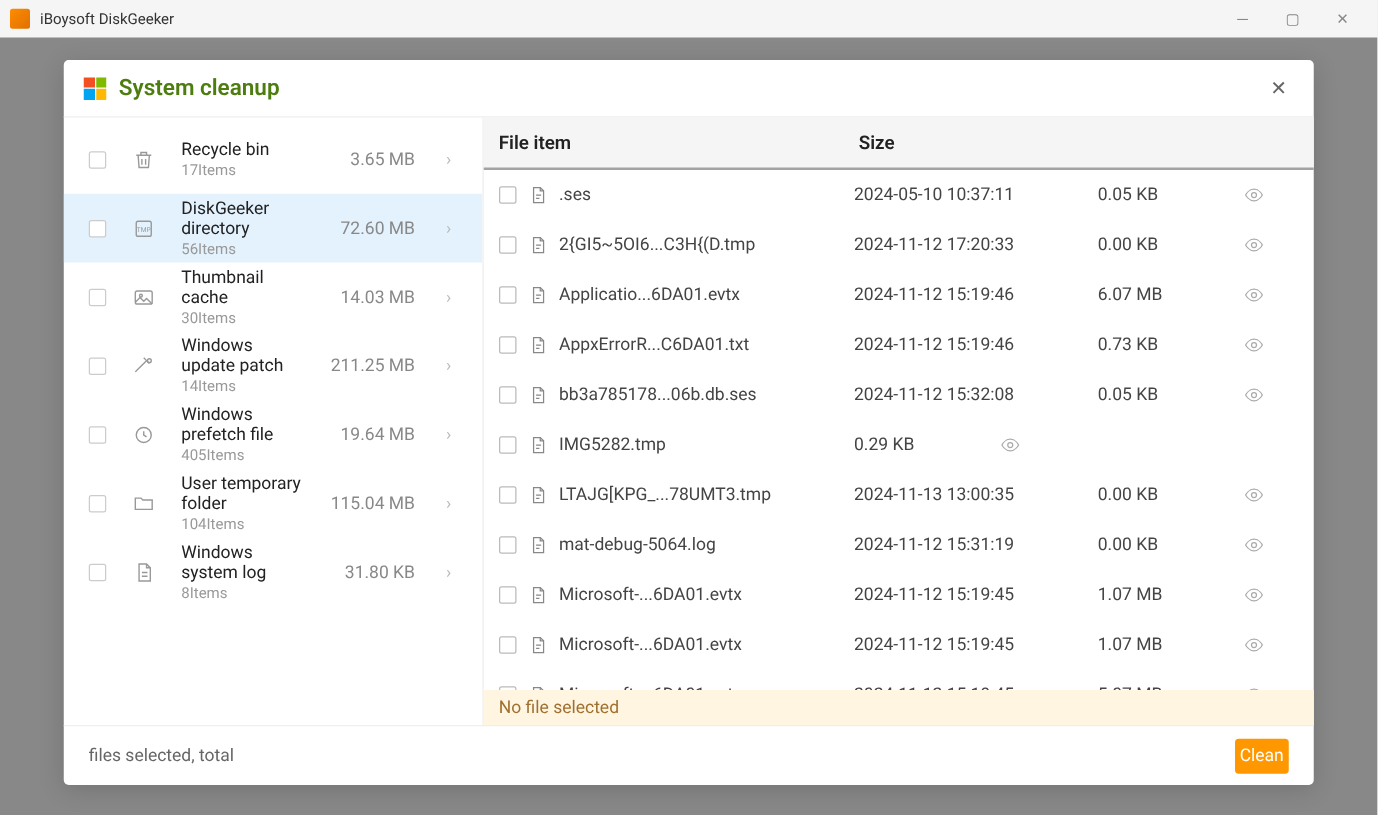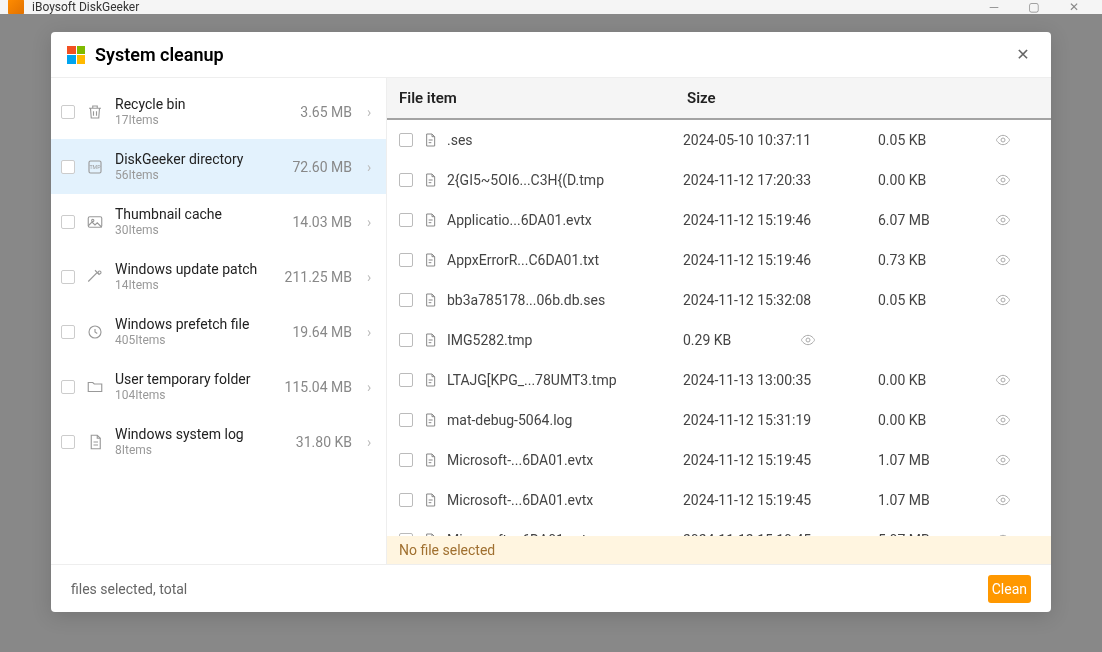--- a/index.html
+++ b/index.html
@@ -4,21 +4,21 @@
   <style>
     * { margin: 0; padding: 0; box-sizing: border-box; font-family: -apple-system, BlinkMacSystemFont, 'Segoe UI', Roboto, sans-serif; }
     body { background: #e0e0e0; width: 1102px; height: 652px; overflow: hidden; position: relative; }
     
     .window-frame {
       width: 1102px; height: 652px;
       background: #f5f5f5;
       display: flex; flex-direction: column;
     }
     .title-bar {
-      height: 14px; padding: 0 8px;
+      height: 30px; padding: 0 8px;
       display: flex; align-items: center; justify-content: space-between;
       font-size: 12px; color: #333;
     }
     .title-bar-left { display: flex; align-items: center; gap: 8px; }
     .app-icon { width: 16px; height: 16px; background: linear-gradient(135deg,#ff8c00,#e07000); border-radius: 2px; }
     .title-bar-right { display: flex; gap: 0; }
     .title-btn { width: 40px; height: 30px; display: flex; align-items: center; justify-content: center; color: #888; }
 
     .backdrop {
       flex: 1; background: #888; padding: 18px 0;
@@ -33,29 +33,29 @@
     }
     .modal-header {
       height: 46px; padding: 0 16px;
       display: flex; align-items: center; justify-content: space-between;
       border-bottom: 1px solid #eee;
     }
     .modal-title-wrap { display: flex; align-items: center; gap: 10px; }
     .win-logo { width: 18px; height: 18px; display: grid; grid-template-columns: 1fr 1fr; grid-template-rows: 1fr 1fr; gap: 1px; }
     .win-logo span:nth-child(1){background:#f25022;} .win-logo span:nth-child(2){background:#7fba00;}
     .win-logo span:nth-child(3){background:#00a4ef;} .win-logo span:nth-child(4){background:#ffb900;}
-    .modal-title { font-size: 18px; font-weight: 600; color: #000000; }
+    .modal-title { font-size: 18px; font-weight: 600; color: #4d7c0f; }
     .close-x { width: 24px; height:24px; display:flex; align-items:center; justify-content:center; color:#666; font-size: 16px; cursor:pointer;}
 
     .modal-body { flex: 1; display: flex; min-height: 0; }
 
     .sidebar { width: 335px; padding: 6px 0; overflow-y: auto; }
     .cat-item {
-      height: 55px; padding: 0 10px;
-      display: flex; align-items: center; gap: 10px; cursor: pointer;
+      height: 55px; padding: 0 20px;
+      display: flex; align-items: center; gap: 20px; cursor: pointer;
     }
     .cat-item.selected { background: #e3f2fd; }
     .cat-check { width: 14px; height: 14px; border: 1px solid #ccc; background:#fff; border-radius:2px;}
     .cat-icon { width: 20px; height: 20px; color: #999; display:flex; align-items:center; justify-content:center;}
     .cat-text { flex: 1; display:flex; flex-direction:column; line-height:1.2;}
     .cat-name { font-size: 14px; color:#222;}
     .cat-sub { font-size: 12px; color:#999;}
     .cat-size { font-size: 14px; color:#888; width: 70px; text-align:right;}
     .cat-arrow { color:#bbb; font-size: 14px; width:14px; text-align:center;}
 

